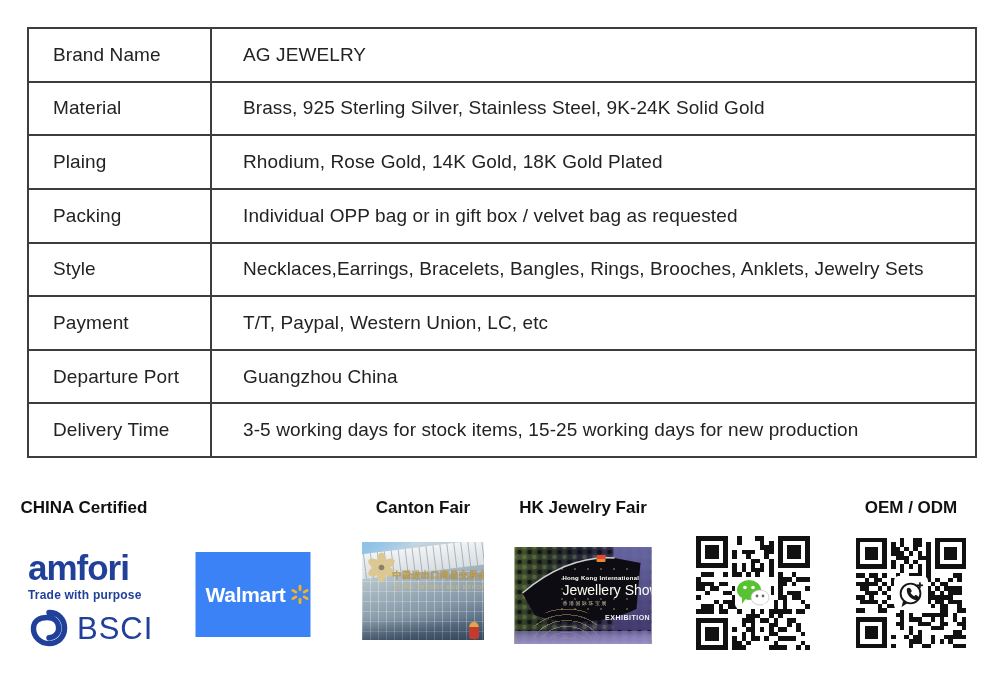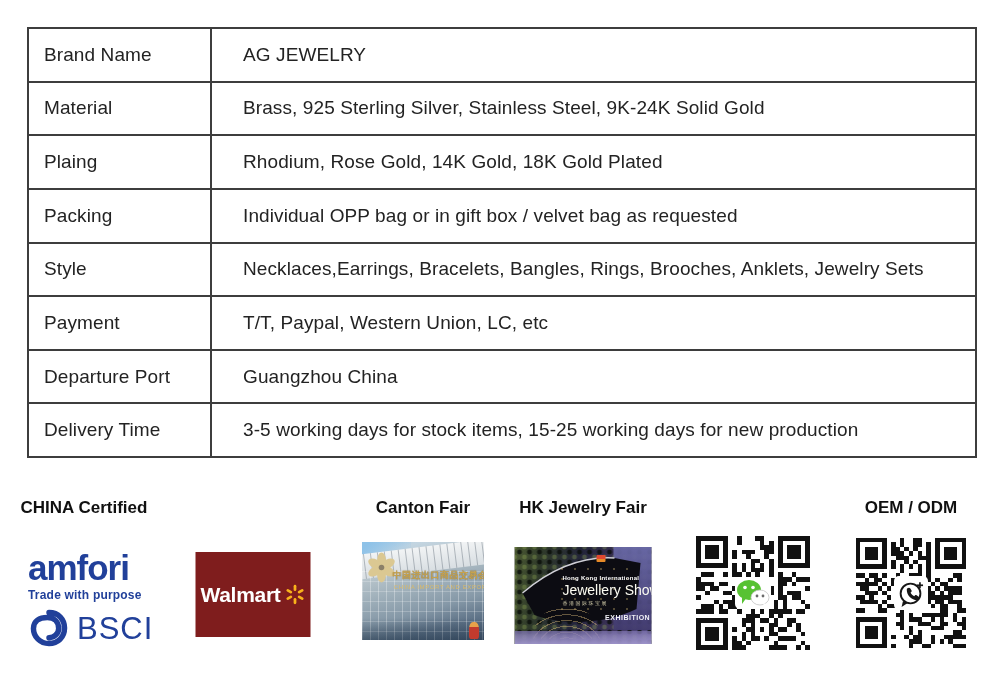--- a/index.html
+++ b/index.html
@@ -5,41 +5,41 @@
   html,body{margin:0;padding:0;background:#fff;}
   .canvas{position:relative;width:1000px;height:677px;background:#ffffff;
           font-family:"Liberation Sans",sans-serif;color:#232323;overflow:hidden;}
 
   
   .ptable{position:absolute;left:27px;top:27px;width:950px;height:431px;
           display:flex;flex-direction:column;border:2px solid #3d3d3d;box-sizing:border-box;}
   .trow{flex:1;display:flex;min-height:0;}
   .trow + .trow{border-top:2px solid #3d3d3d;}
   .tlabel{width:183px;min-width:183px;border-right:2px solid #3d3d3d;
-          display:flex;align-items:center;padding-left:15px;box-sizing:border-box;
+          display:flex;align-items:center;padding-left:24px;box-sizing:border-box;
           font-size:19px;letter-spacing:0.1px;}
   .tvalue{flex:1;display:flex;align-items:center;padding-left:31px;box-sizing:border-box;
           font-size:19px;white-space:nowrap;overflow:hidden;letter-spacing:0.1px;}
 
   
   .badge-col{position:absolute;top:490px;height:190px;}
   .badge-label{position:absolute;top:8px;left:0;right:0;text-align:center;
                font-size:17px;font-weight:bold;color:#101010;white-space:nowrap;}
   .badge-art{position:absolute;left:50%;transform:translateX(-50%);}
 
   
   .amfori{width:112px;color:#21409a;}
   .amfori-word{font-size:35px;font-weight:bold;line-height:1;letter-spacing:-1px;}
   .amfori-tag{font-size:12px;font-weight:600;letter-spacing:0.2px;margin-top:3px;white-space:nowrap;}
   .bsci-row{display:flex;align-items:center;gap:7px;margin-top:5px;}
   .bsci-word{font-size:31px;letter-spacing:1px;line-height:1;}
 
   
-  .walmart-box{width:115px;height:85px;background:#7f1d1d;display:flex;
-               align-items:center;justify-content:center;gap:4px;}
+  .walmart-box{width:115px;height:85px;background:#3b82f6;display:flex;
+               align-items:center;justify-content:flex-end;gap:4px;}
   .walmart-word{color:#ffffff;font-size:21px;font-weight:bold;letter-spacing:-0.3px;}
 
   
   .photo{position:relative;overflow:hidden;background:#888;}
   .photo *{position:absolute;box-sizing:border-box;}
   
   .cant-base{inset:0;background:linear-gradient(165deg,#a9cde7 0%,#c3d5e1 12%,#b6c3ca 30%,
              #9cadb8 48%,#8598a7 65%,#5e7287 82%,#4b5e75 100%);}
   .cant-sky{left:0;top:0;width:40%;height:32%;
             background:linear-gradient(135deg,#8ec2e8 10%,rgba(142,194,232,0) 75%);}

